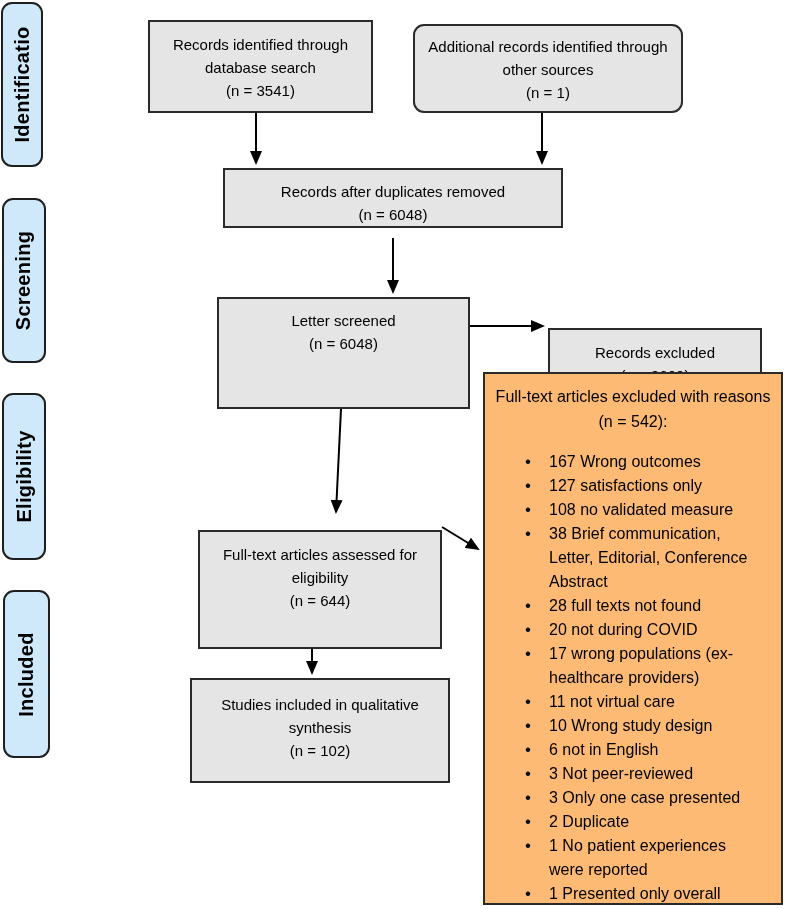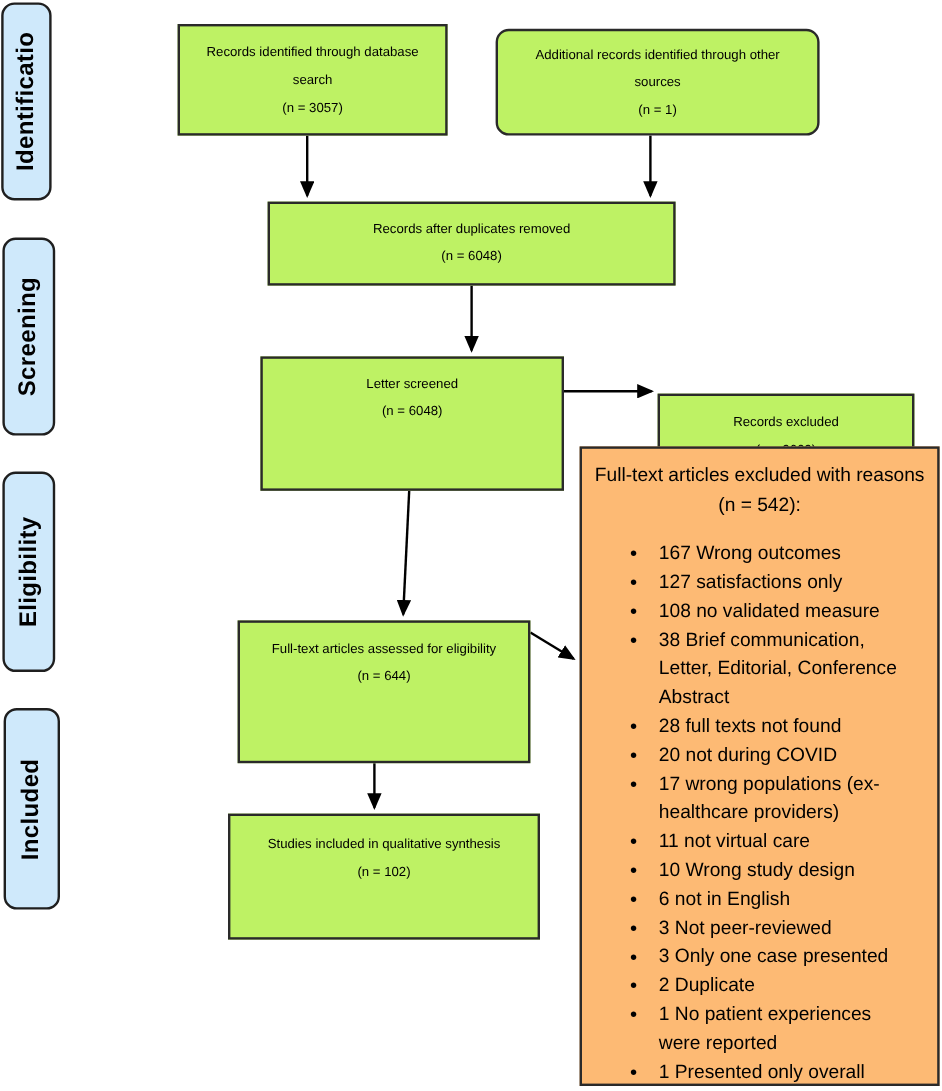--- a/index.html
+++ b/index.html
@@ -20,23 +20,23 @@
   .stage span {
     transform: rotate(-90deg);
     white-space: nowrap;
     font-weight: bold;
     font-size: 20px;
     letter-spacing: 0.3px;
   }
   .node {
     position: absolute;
     border: 2px solid var(--box-border, #2a2a2a);
-    background: #bef264;
+    background: #e5e5e5;
     text-align: center;
-    font-size: 11px;
+    font-size: 15px;
     line-height: 23px;
   }
   .excl-box {
     position: absolute;
     border: 2px solid var(--box-border, #2a2a2a);
     background: #fdba74;
     font-size: 16px;
   }
   .excl-head { text-align: center; padding: 10px 4px 0 4px; line-height: 25px; }
   ul.reasons { list-style: none; margin-top: 16px; }
@@ -82,44 +82,44 @@
   </div>
   <div class="stage" style="left:2px; top:393px; width:44px; height:167px;">
     <span>Eligibility</span>
   </div>
   <div class="stage" style="left:3px; top:590px; width:47px; height:168px;">
     <span>Included</span>
   </div>
 
   <div class="node" style="left:148px; top:20px; width:225px; height:93px; padding:11px 10px;">
     <div>Records identified through database search</div>
-    <div>(n = 3057)</div>
+    <div>(n = 3541)</div>
   </div>
 
   <div class="node" style="left:413px; top:24px; width:270px; height:89px; padding:9px 12px;border-radius:11px;">
     <div>Additional records identified through other sources</div>
     <div>(n = 1)</div>
   </div>
 
-  <div class="node" style="left:223px; top:168px; width:340px; height:70px; padding:10px 22px;">
+  <div class="node" style="left:223px; top:168px; width:340px; height:60px; padding:10px 22px;">
     <div>Records after duplicates removed</div>
     <div>(n = 6048)</div>
   </div>
 
   <div class="node" style="left:217px; top:297px; width:253px; height:112px; padding:10px 12px;">
     <div>Letter screened</div>
     <div>(n = 6048)</div>
   </div>
 
   <div class="node" style="left:548px; top:288px; width:214px; height:72px; padding:11px 10px;margin-top:40px;">
     <div>Records excluded</div>
     <div>(n = 9609)</div>
   </div>
 
-  <div class="node" style="left:198px; top:517px; width:244px; height:119px; padding:11px 10px;">
+  <div class="node" style="left:198px; top:530px; width:244px; height:119px; padding:11px 10px;">
     <div>Full-text articles assessed for eligibility</div>
     <div>(n = 644)</div>
   </div>
 
   <div class="excl-box" style="left:483px; top:372px; width:300px; height:533px;">
     <div class="excl-head">
       <div>Full-text articles excluded with reasons</div>
       <div>(n = 542):</div>
     </div>
     <ul class="reasons">

